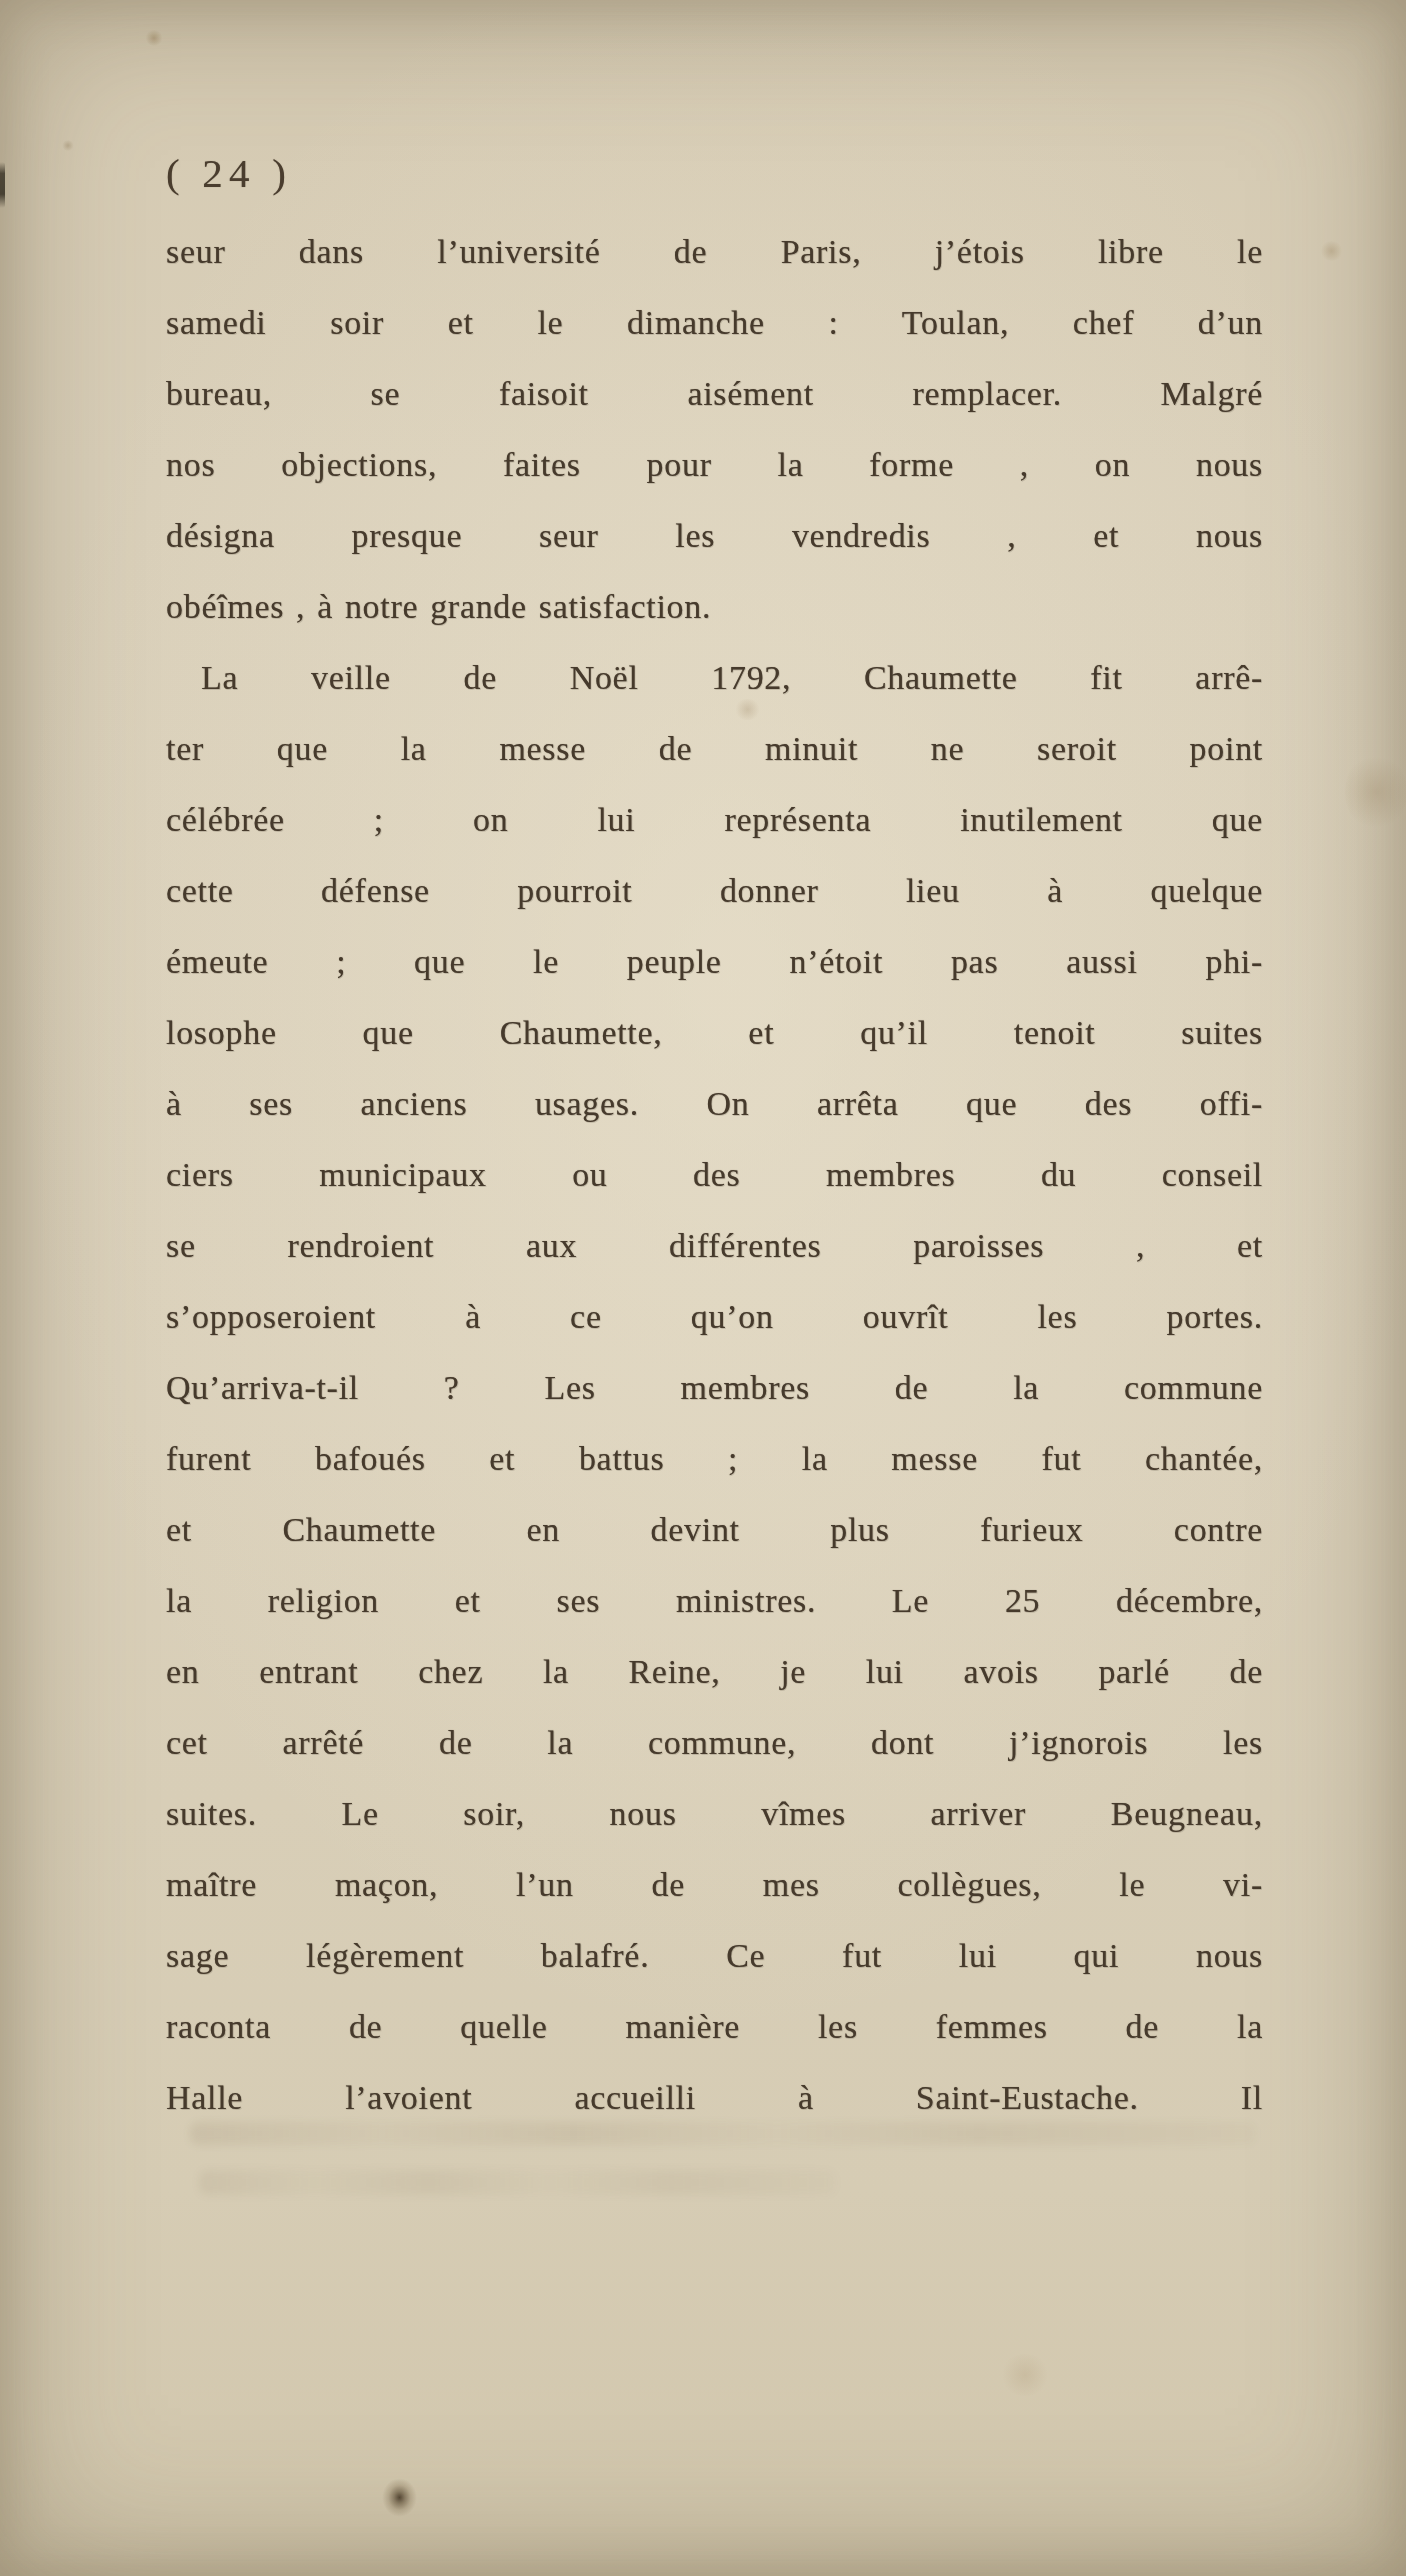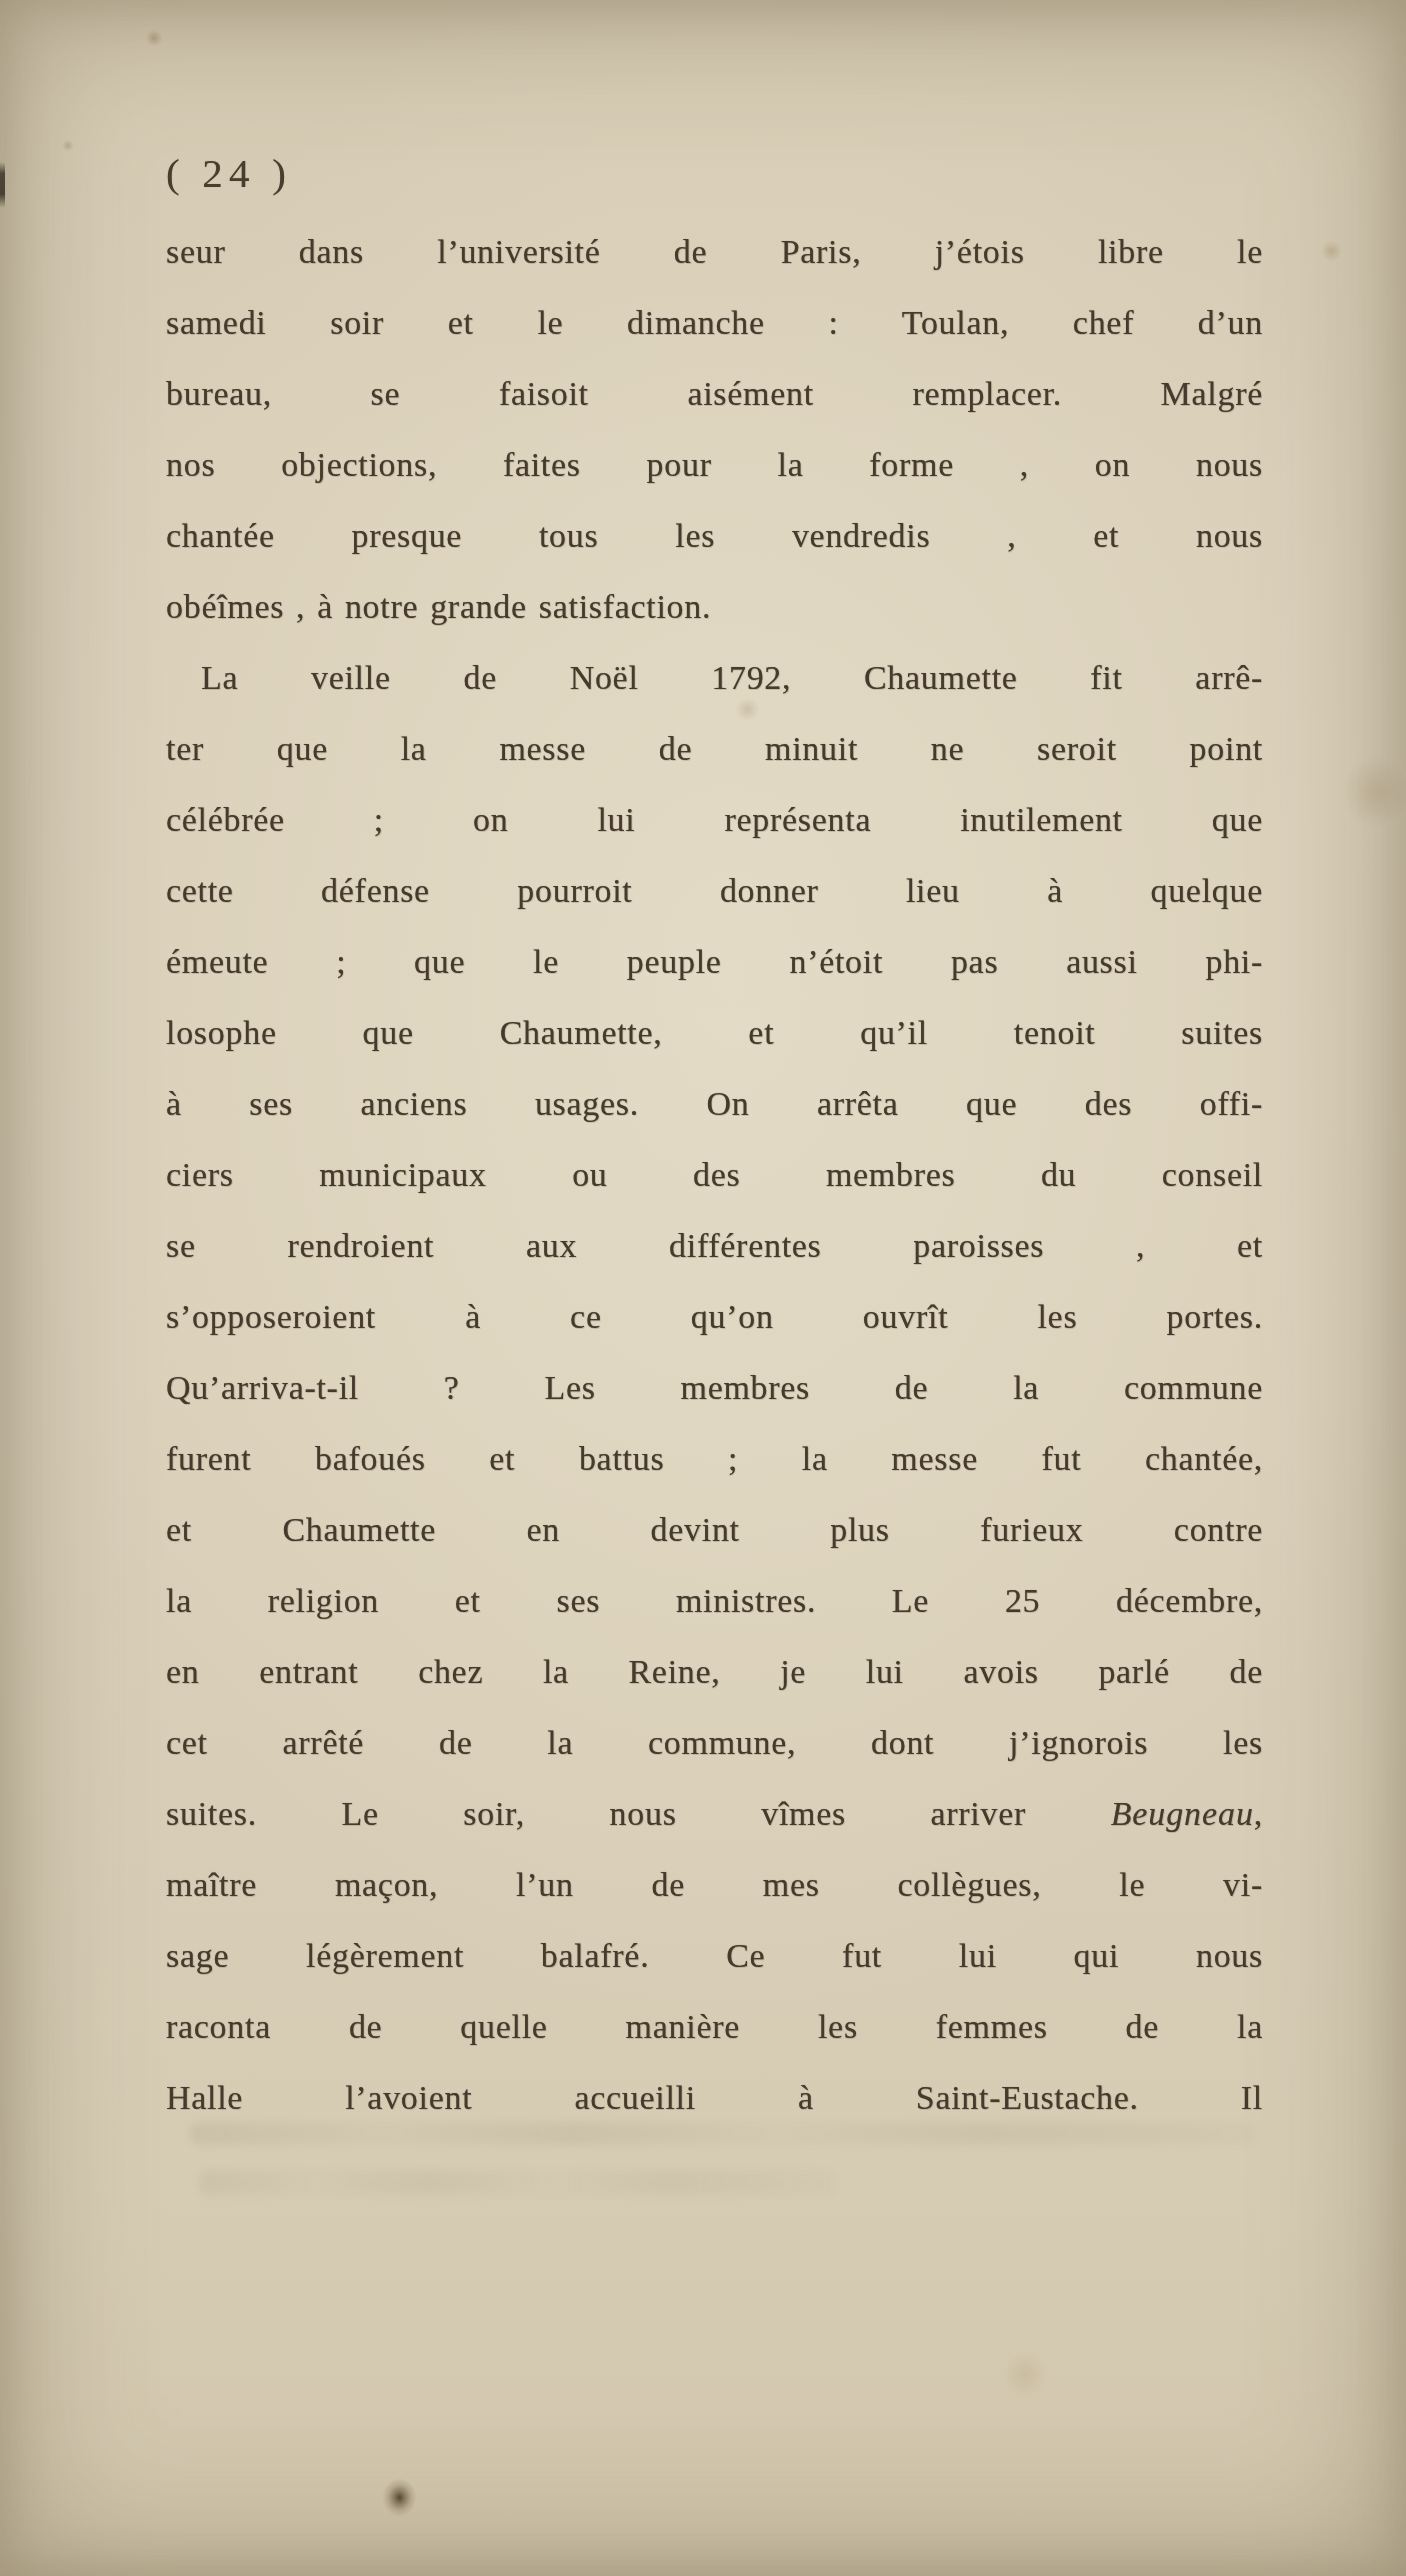--- a/index.html
+++ b/index.html
@@ -30,21 +30,21 @@
     letter-spacing:0.7px;word-spacing:2.7px;
     text-shadow:0 0 0.9px rgba(70,58,44,0.55), 0.9px 0.9px 0 rgba(70,58,44,0.15);
   }
   .line{
     height:71px;line-height:71px;
     text-align:justify;text-align-last:justify;
     white-space:normal;overflow:visible;
   }
   .line.no-justify{text-align:left;text-align-last:left;}
   .line.indent{text-indent:35px;}
-  .line .italic{font-style:italic;letter-spacing:0.9px;margin-top:20px;}
+  .line .italic{letter-spacing:0.9px;margin-top:20px;}
   
   .ghost{
     position:absolute;pointer-events:none;
     background:linear-gradient(90deg,
       rgba(118,102,76,0.16) 0%,rgba(118,102,76,0.05) 18%,
       rgba(118,102,76,0.14) 36%,rgba(118,102,76,0.04) 55%,
       rgba(118,102,76,0.13) 74%,rgba(118,102,76,0.05) 100%);
     filter:blur(4.4px);border-radius:8.8px;
   }
   .ghost.g1{left:190px;top:2122px;width:1066px;height:23px;opacity:0.75;}
@@ -82,21 +82,21 @@
 </head>
 <body>
 
 <div class="page">
   <div class="folio">( 24 )</div>
   <div class="text-block">
       <div class="line"><span>seur dans l’université de Paris, j’étois libre le</span></div>
       <div class="line"><span>samedi soir et le dimanche : Toulan, chef d’un</span></div>
       <div class="line"><span>bureau, se faisoit aisément remplacer. Malgré</span></div>
       <div class="line"><span>nos objections, faites pour la forme , on nous</span></div>
-      <div class="line"><span>chantée presque tous les vendredis , et nous</span></div>
+      <div class="line"><span>désigna presque seur les vendredis , et nous</span></div>
       <div class="line no-justify"><span>obéîmes , à notre grande satisfaction.</span></div>
       <div class="line indent"><span>La veille de Noël 1792, Chaumette fit arrê-</span></div>
       <div class="line"><span>ter que la messe de minuit ne seroit point</span></div>
       <div class="line"><span>célébrée ; on lui représenta inutilement que</span></div>
       <div class="line"><span>cette défense pourroit donner lieu à quelque</span></div>
       <div class="line"><span>émeute ; que le peuple n’étoit pas aussi phi-</span></div>
       <div class="line"><span>losophe que Chaumette, et qu’il tenoit suites</span></div>
       <div class="line"><span>à ses anciens usages. On arrêta que des offi-</span></div>
       <div class="line"><span>ciers municipaux ou des membres du conseil</span></div>
       <div class="line"><span>se rendroient aux différentes paroisses , et</span></div>

